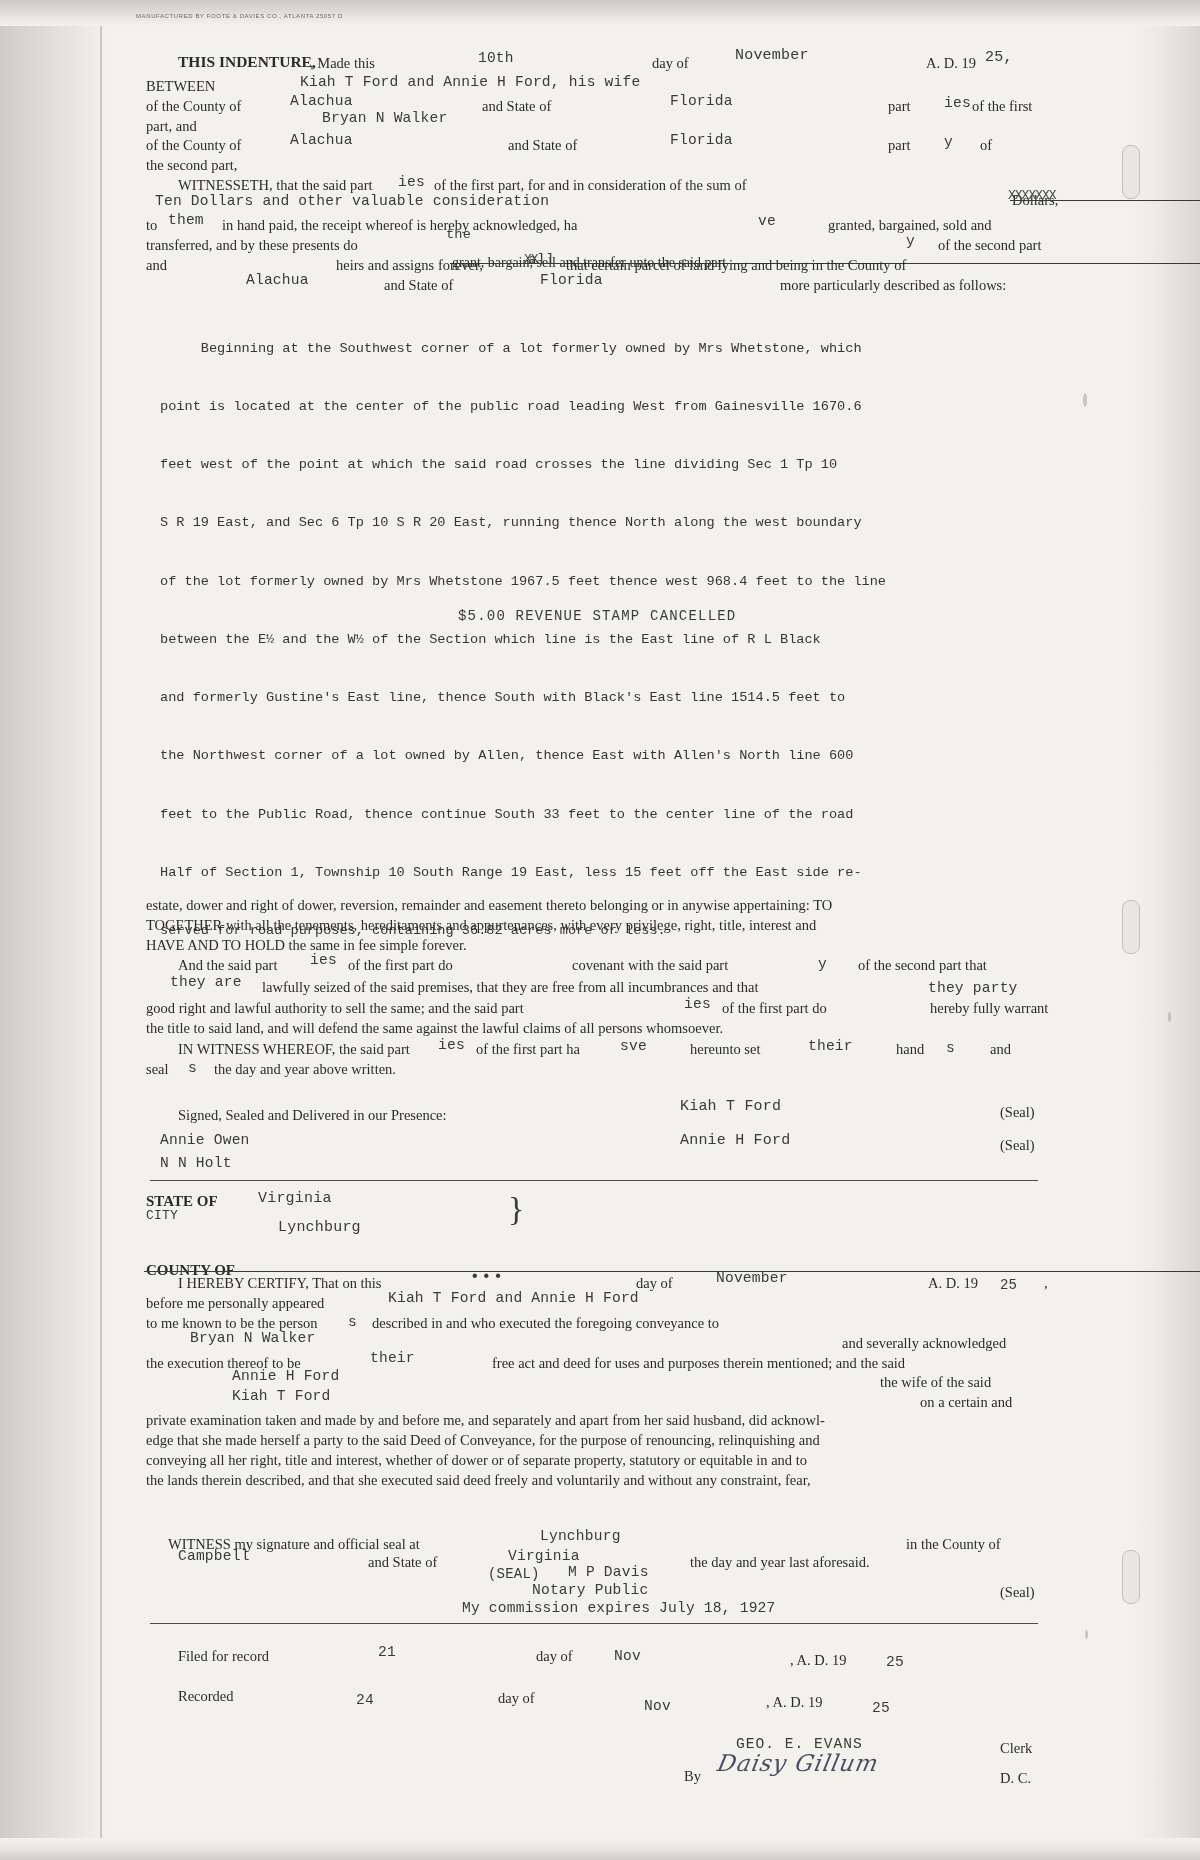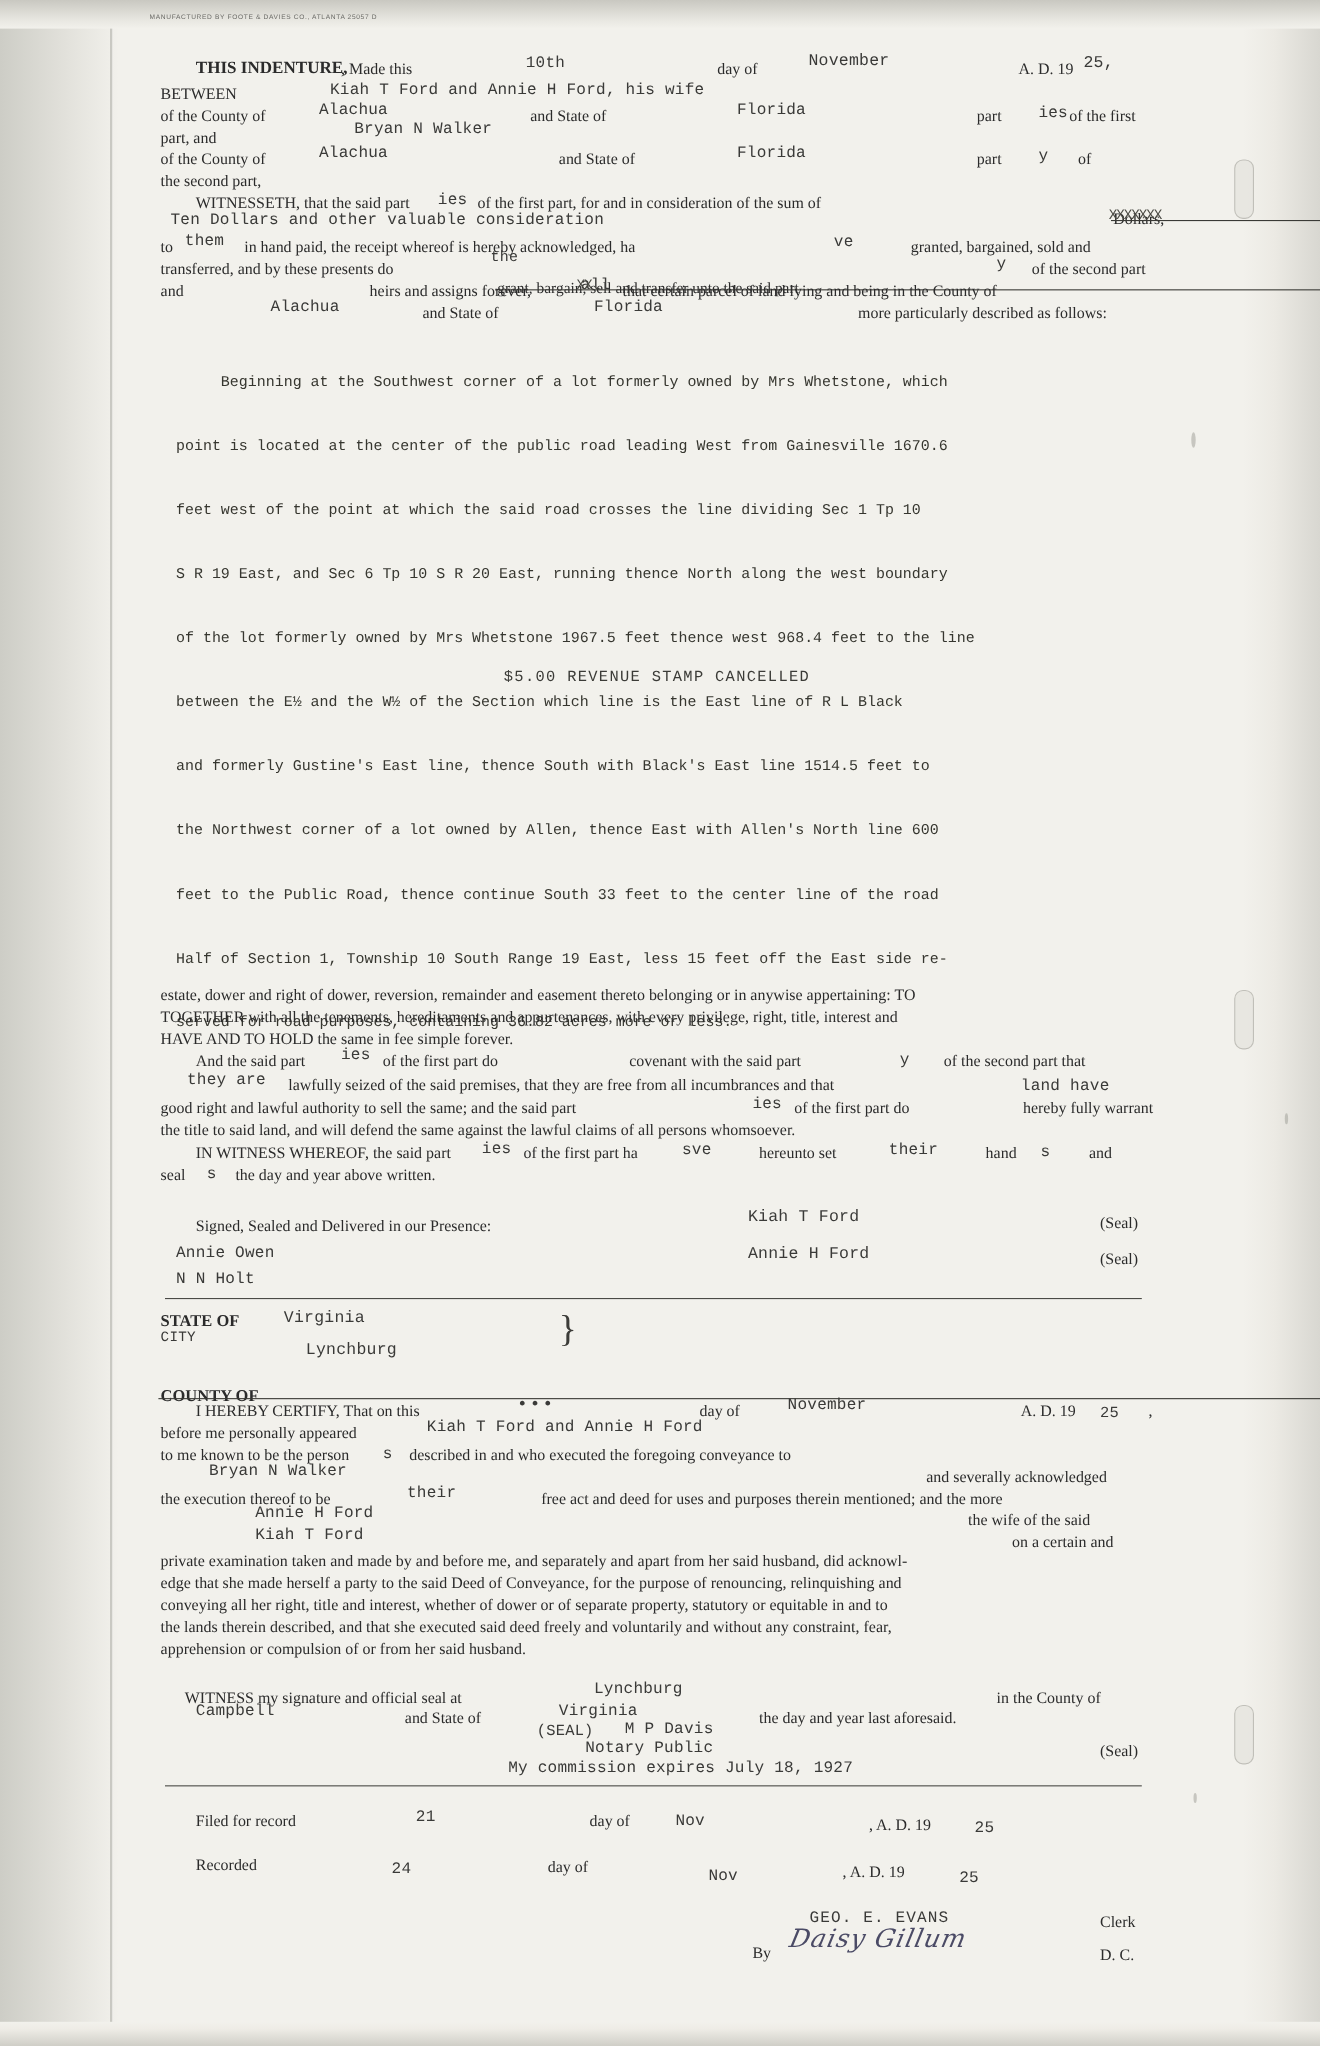--- a/index.html
+++ b/index.html
@@ -235,21 +235,21 @@
 
   <div class="abs printed body-text" style="left:178px; top:955px;">And the said part</div>
   <div class="abs typed" style="left:310px; top:952px; font-size:14.6px;">ies</div>
   <div class="abs printed body-text" style="left:348px; top:955px;">of the first part do</div>
   <div class="abs printed body-text" style="left:572px; top:955px;">covenant with the said part</div>
   <div class="abs typed" style="left:818px; top:956px; font-size:14.6px;">y</div>
   <div class="abs printed body-text" style="left:858px; top:955px;">of the second part that</div>
 
   <div class="abs typed" style="left:170px; top:974px; font-size:14.6px;">they are</div>
   <div class="abs printed body-text" style="left:262px; top:977px;">lawfully seized of the said premises, that they are free from all incumbrances and that</div>
-  <div class="abs typed" style="left:928px; top:980px; font-size:14.6px;">land have</div>
+  <div class="abs typed" style="left:928px; top:980px; font-size:14.6px;">they party</div>
 
   <div class="abs printed body-text" style="left:146px; top:998px;text-align:center;">good right and lawful authority to sell the same; and the said part</div>
   <div class="abs typed" style="left:684px; top:996px; font-size:14.6px;">ies</div>
   <div class="abs printed body-text" style="left:722px; top:998px;">of the first part do</div>
   <div class="abs printed body-text" style="left:930px; top:998px;">hereby fully warrant</div>
 
   <div class="abs printed body-text" style="left:146px; top:1018px;">the title to said land, and will defend the same against the lawful claims of all persons whomsoever.</div>
 
   <div class="abs printed body-text" style="left:178px; top:1039px;">IN WITNESS WHEREOF, the said part</div>
   <div class="abs typed" style="left:438px; top:1037px; font-size:14.6px;">ies</div>
@@ -297,34 +297,33 @@
 
   <div class="abs printed body-text" style="left:146px; top:1313px;">to me known to be the person</div>
   <div class="abs typed" style="left:348px; top:1314px; font-size:14.6px;">s</div>
   <div class="abs printed body-text" style="left:372px; top:1313px;">described in and who executed the foregoing conveyance to</div>
 
   <div class="abs typed" style="left:190px; top:1330px; font-size:14.6px;">Bryan N Walker</div>
   <div class="abs printed body-text" style="left:842px; top:1333px;">and severally acknowledged</div>
 
   <div class="abs printed body-text" style="left:146px; top:1353px;">the execution thereof to be</div>
   <div class="abs typed" style="left:370px; top:1350px; font-size:14.6px;">their</div>
-  <div class="abs printed body-text" style="left:492px; top:1353px;">free act and deed for uses and purposes therein mentioned; and the more</div>
+  <div class="abs printed body-text" style="left:492px; top:1353px;">free act and deed for uses and purposes therein mentioned; and the said</div>
 
   <div class="abs typed" style="left:232px; top:1368px; font-size:14.6px;">Annie H Ford</div>
   <div class="abs printed body-text" style="left:880px; top:1372px;">the wife of the said</div>
 
   <div class="abs typed" style="left:232px; top:1388px; font-size:14.6px;">Kiah T Ford</div>
   <div class="abs printed body-text" style="left:920px; top:1392px;">on a certain and</div>
 
   <div class="block-just printed body-text" style="left:146px; top:1410px; width:896px;">
     <div>private examination taken and made by and before me, and separately and apart from her said husband, did acknowl-</div>
     <div>edge that she made herself a party to the said Deed of Conveyance, for the purpose of renouncing, relinquishing and</div>
     <div>conveying all her right, title and interest, whether of dower or of separate property, statutory or equitable in and to</div>
     <div>the lands therein described, and that she executed said deed freely and voluntarily and without any constraint, fear,</div>
-    <div>apprehension or compulsion of or from her said husband.</div>
   </div>
 
   <div class="abs printed body-text" style="left:168px; top:1534px;">WITNESS my signature and official seal at</div>
   <div class="abs typed" style="left:540px; top:1528px; font-size:14.6px;">Lynchburg</div>
   <div class="abs printed body-text" style="left:906px; top:1534px;">in the County of</div>
 
   <div class="abs typed" style="left:178px; top:1548px; font-size:14.6px;">Campbell</div>
   <div class="abs printed body-text" style="left:368px; top:1552px;">and State of</div>
   <div class="abs typed" style="left:508px; top:1548px; font-size:14.6px;">Virginia</div>
   <div class="abs printed body-text" style="left:690px; top:1552px;">the day and year last aforesaid.</div>

